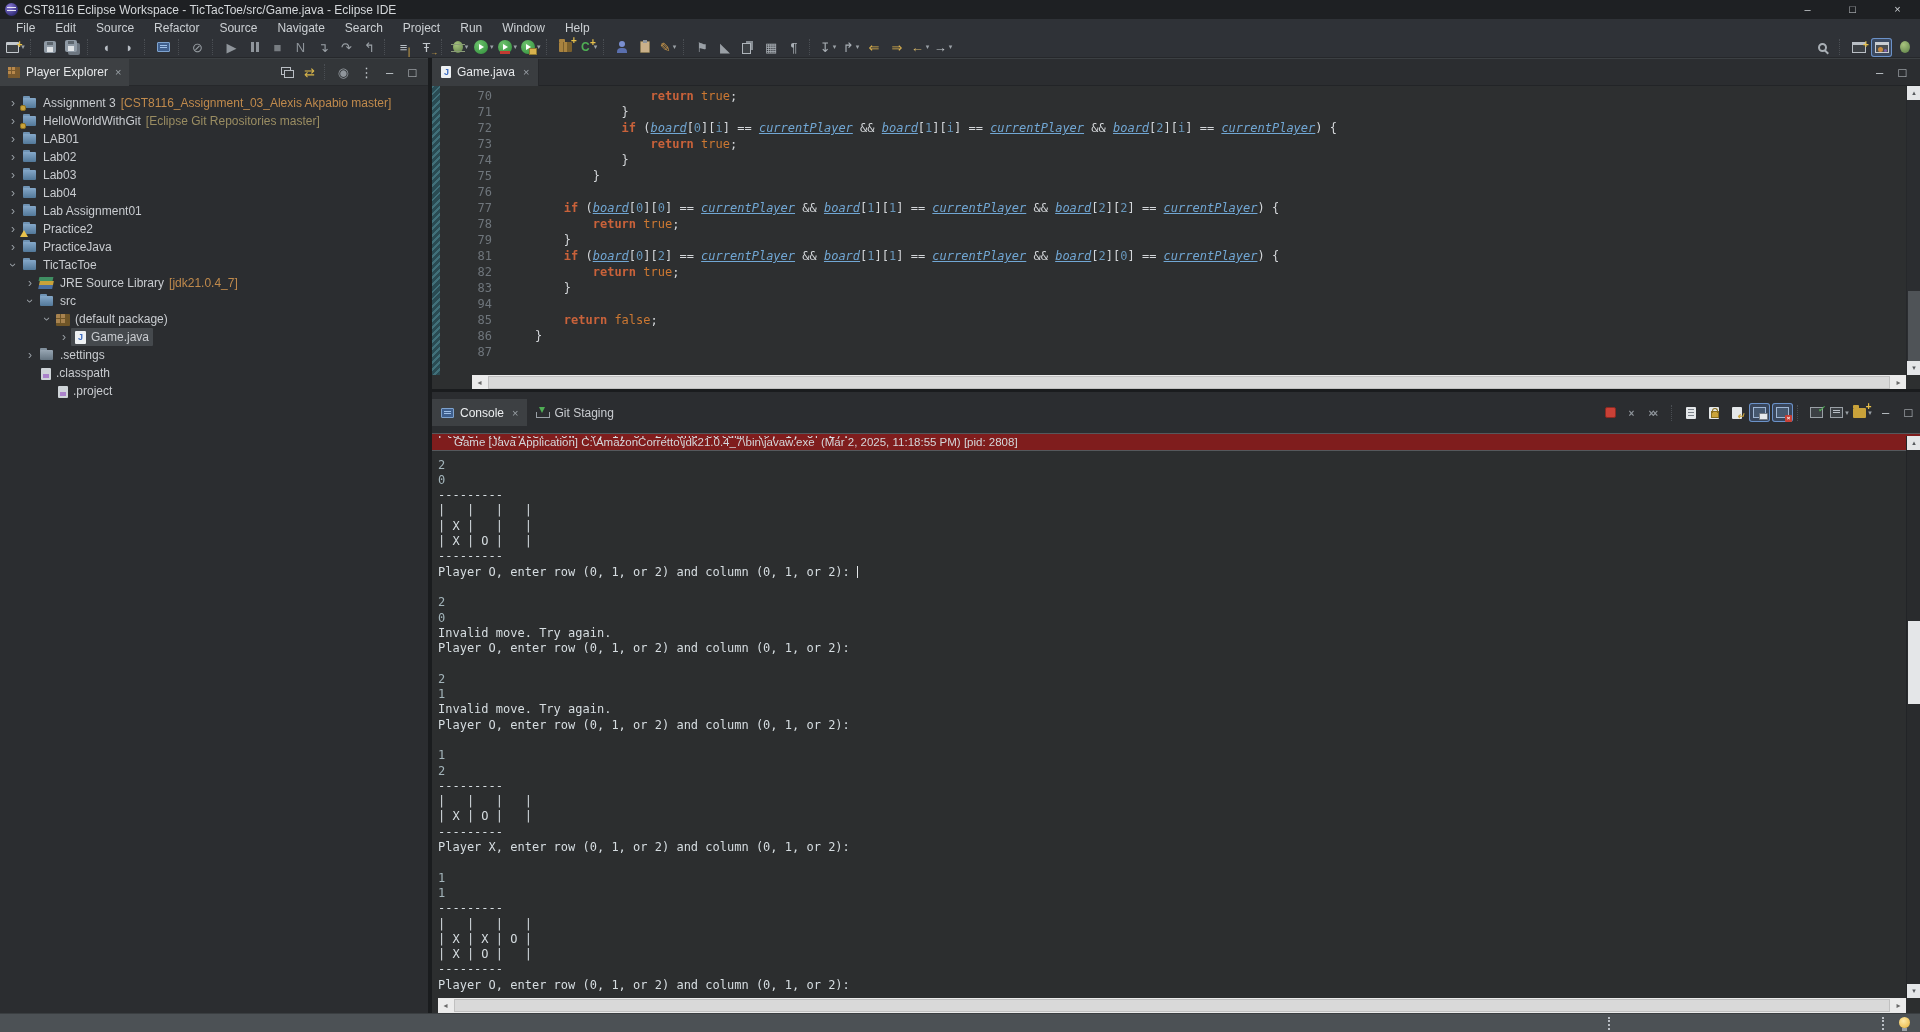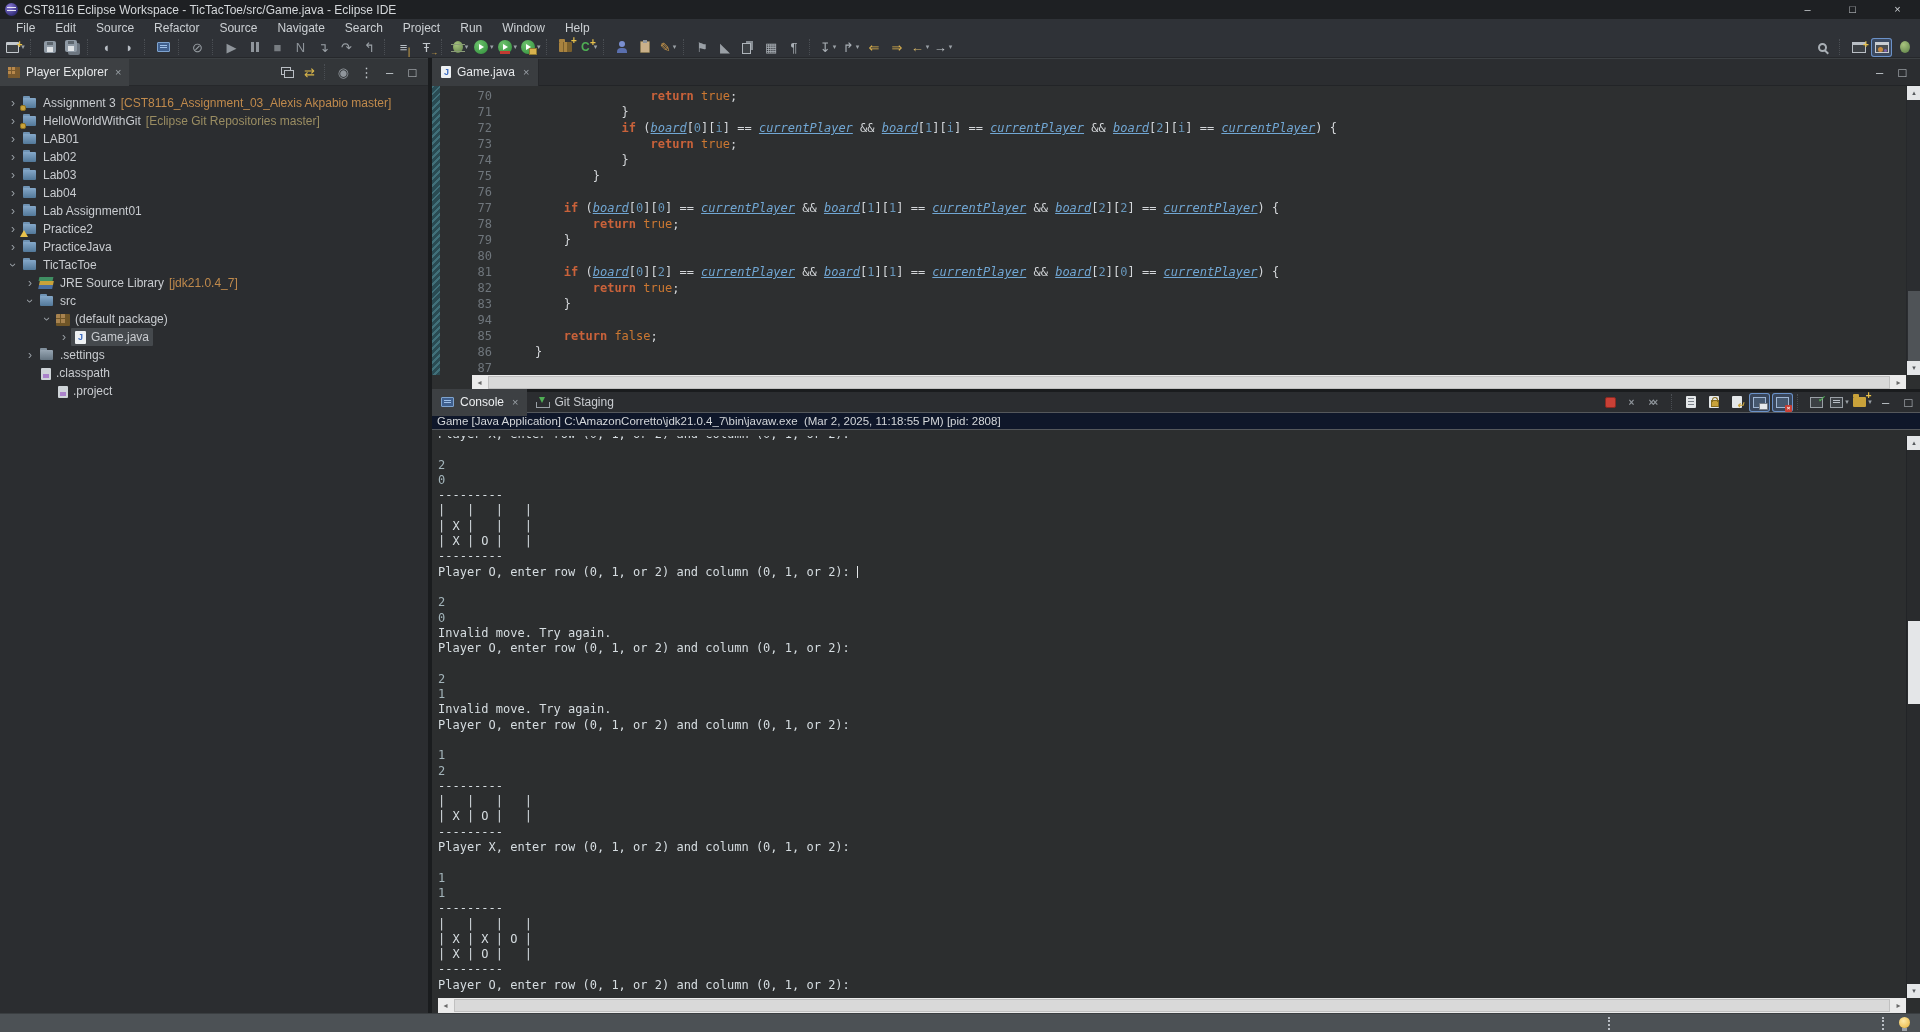--- a/index.html
+++ b/index.html
@@ -147,21 +147,21 @@
   #ed-vscroll{position:absolute;right:0;top:0;width:14px;height:289px;background:#2b2d30;border-left:1px solid #26282b;}
   .sc-btn{position:absolute;left:0;width:14px;height:14px;background:#e4e6e8;color:#55595d;font-size:7px;
           display:flex;align-items:center;justify-content:center;}
   #ed-vthumb{position:absolute;left:1px;width:12px;top:205px;height:70px;background:#4f5357;}
   #ed-hscroll{position:absolute;left:40px;top:316px;width:1434px;height:15px;background:#ebebeb;}
   .h-arrow{position:absolute;top:0;width:15px;height:15px;color:#6a6a6a;font-size:8px;display:flex;align-items:center;justify-content:center;}
   .h-thumb{position:absolute;top:1px;height:13px;background:#d9d9d9;border:1px solid #c0c0c0;}
 
   
   #consoleSec{position:absolute;left:0;top:331px;width:1488px;height:624px;background:#2c2e2f;border-top:3px solid #1a1c1e;}
-  #con-tabbar{height:21px;background:#2b2d30;display:flex;align-items:center;border-bottom:1px solid #55585c;justify-content:center;}
+  #con-tabbar{height:42px;background:#2b2d30;display:flex;align-items:center;border-bottom:1px solid #55585c;justify-content:center;}
   .con-tab{height:27px;display:flex;align-items:center;padding:0 9px;color:#c9ccd0;}
   .con-tab.active{background:#3d4043;color:#eceef0;}
   .i-gitstage{width:12px;height:11px;margin-right:6px;position:relative;}
   .i-gitstage::before{content:"";position:absolute;left:0;bottom:0;width:12px;height:5px;border:1px solid #9aa0a6;border-top:none;}
   .i-gitstage::after{content:"";position:absolute;left:3px;top:0;width:0;height:0;
        border-left:3px solid transparent;border-right:3px solid transparent;border-top:6px solid #4fae54;}
   #con-tools{margin-left:auto;display:flex;align-items:center;}
   .i-stopred{width:11px;height:11px;background:#c94036;border-radius:2px;border:1px solid #8a2a22;}
   .i-xx{width:16px;height:10px;color:#8f959b;font:bold 10px "Liberation Sans",sans-serif;letter-spacing:-2px;}
   .i-xx::before{content:"××";}
@@ -181,22 +181,22 @@
   .i-stderr::after{content:"×";position:absolute;right:-4px;bottom:-5px;color:#fff;background:#c94036;width:7px;height:7px;font:bold 6px "Liberation Sans",sans-serif;line-height:7px;text-align:center;border-radius:1px;}
   .i-pin{width:13px;height:11px;border:1px solid #9aa0a6;background:#3c4044;}
   .i-pin::after{content:"✓";position:absolute;right:-3px;top:-4px;color:#4fae54;font-size:9px;font-weight:bold;}
   .i-dispcon{width:13px;height:11px;border:1px solid #9aa0a6;background:#3c4044;}
   .i-dispcon::after{content:"";position:absolute;left:2px;top:2px;right:2px;height:4px;
        background:repeating-linear-gradient(180deg,#b9bfc6 0 1px,transparent 1px 2px);}
   .i-opencon{width:13px;height:10px;background:#c9a23a;border-radius:1px;}
   .i-opencon::before{content:"";position:absolute;left:0;top:-3px;width:6px;height:3px;background:#c9a23a;border-radius:1px 1px 0 0;}
   .i-opencon::after{content:"+";position:absolute;right:-5px;top:-7px;color:#e8c14b;font-weight:bold;font-size:10px;}
 
-  #con-title{height:17px;line-height:16px;background:#0f172a;border-bottom:1px solid #55585c;
-       color:#d4d7da;padding-left:5px;font-size:11.5px;white-space:pre;}
+  #con-title{height:17px;line-height:16px;background:#7f1d1d;border-bottom:1px solid #55585c;
+       color:#d4d7da;padding-left:22px;font-size:11.5px;white-space:pre;}
   #con-out{position:absolute;left:0;top:44px;right:14px;bottom:15px;overflow:hidden;
        font-family:"DejaVu Sans Mono",monospace;font-size:12px;padding-left:6px;}
   #con-lines{margin-top:-9px;}
   .con-line{height:15.3px;line-height:15.3px;white-space:pre;}
   .k-out{color:var(--stdout);}
   .k-in{color:var(--stdin);}
   .caret{display:inline-block;width:1px;height:12px;background:#e4e7e9;vertical-align:-2px;}
   #con-vscroll{position:absolute;right:0;top:44px;width:14px;bottom:15px;background:#292b2d;border-left:1px solid #222427;}
   #con-vthumb{position:absolute;left:1px;width:12px;top:185px;height:83px;background:#e4e6e8;}
   #con-hscroll{position:absolute;left:6px;bottom:0;width:1468px;height:15px;background:#ebebeb;}
@@ -576,21 +576,20 @@
             <div class="cl"><span class="ln">70</span><span class="ct"><span class="tk-pl">                    </span><span class="tk-kw">return</span><span class="tk-pl"> </span><span class="tk-lit">true</span><span class="tk-pl">;</span></span></div>
             <div class="cl"><span class="ln">71</span><span class="ct"><span class="tk-pl">                }</span></span></div>
             <div class="cl"><span class="ln">72</span><span class="ct"><span class="tk-pl">                </span><span class="tk-kw">if</span><span class="tk-pl"> (</span><span class="tk-var">board</span><span class="tk-pl">[</span><span class="tk-num">0</span><span class="tk-pl">][</span><span class="tk-num">i</span><span class="tk-pl">] == </span><span class="tk-var">currentPlayer</span><span class="tk-pl"> &amp;&amp; </span><span class="tk-var">board</span><span class="tk-pl">[</span><span class="tk-num">1</span><span class="tk-pl">][</span><span class="tk-num">i</span><span class="tk-pl">] == </span><span class="tk-var">currentPlayer</span><span class="tk-pl"> &amp;&amp; </span><span class="tk-var">board</span><span class="tk-pl">[</span><span class="tk-num">2</span><span class="tk-pl">][</span><span class="tk-num">i</span><span class="tk-pl">] == </span><span class="tk-var">currentPlayer</span><span class="tk-pl">) {</span></span></div>
             <div class="cl"><span class="ln">73</span><span class="ct"><span class="tk-pl">                    </span><span class="tk-kw">return</span><span class="tk-pl"> </span><span class="tk-lit">true</span><span class="tk-pl">;</span></span></div>
             <div class="cl"><span class="ln">74</span><span class="ct"><span class="tk-pl">                }</span></span></div>
             <div class="cl"><span class="ln">75</span><span class="ct"><span class="tk-pl">            }</span></span></div>
             <div class="cl"><span class="ln">76</span><span class="ct"></span></div>
             <div class="cl"><span class="ln">77</span><span class="ct"><span class="tk-pl">        </span><span class="tk-kw">if</span><span class="tk-pl"> (</span><span class="tk-var">board</span><span class="tk-pl">[</span><span class="tk-num">0</span><span class="tk-pl">][</span><span class="tk-num">0</span><span class="tk-pl">] == </span><span class="tk-var">currentPlayer</span><span class="tk-pl"> &amp;&amp; </span><span class="tk-var">board</span><span class="tk-pl">[</span><span class="tk-num">1</span><span class="tk-pl">][</span><span class="tk-num">1</span><span class="tk-pl">] == </span><span class="tk-var">currentPlayer</span><span class="tk-pl"> &amp;&amp; </span><span class="tk-var">board</span><span class="tk-pl">[</span><span class="tk-num">2</span><span class="tk-pl">][</span><span class="tk-num">2</span><span class="tk-pl">] == </span><span class="tk-var">currentPlayer</span><span class="tk-pl">) {</span></span></div>
             <div class="cl"><span class="ln">78</span><span class="ct"><span class="tk-pl">            </span><span class="tk-kw">return</span><span class="tk-pl"> </span><span class="tk-lit">true</span><span class="tk-pl">;</span></span></div>
             <div class="cl"><span class="ln">79</span><span class="ct"><span class="tk-pl">        }</span></span></div>
-            <div class="cl"><span class="ln">80</span><span class="ct"></span></div>
             <div class="cl"><span class="ln">81</span><span class="ct"><span class="tk-pl">        </span><span class="tk-kw">if</span><span class="tk-pl"> (</span><span class="tk-var">board</span><span class="tk-pl">[</span><span class="tk-num">0</span><span class="tk-pl">][</span><span class="tk-num">2</span><span class="tk-pl">] == </span><span class="tk-var">currentPlayer</span><span class="tk-pl"> &amp;&amp; </span><span class="tk-var">board</span><span class="tk-pl">[</span><span class="tk-num">1</span><span class="tk-pl">][</span><span class="tk-num">1</span><span class="tk-pl">] == </span><span class="tk-var">currentPlayer</span><span class="tk-pl"> &amp;&amp; </span><span class="tk-var">board</span><span class="tk-pl">[</span><span class="tk-num">2</span><span class="tk-pl">][</span><span class="tk-num">0</span><span class="tk-pl">] == </span><span class="tk-var">currentPlayer</span><span class="tk-pl">) {</span></span></div>
             <div class="cl"><span class="ln">82</span><span class="ct"><span class="tk-pl">            </span><span class="tk-kw">return</span><span class="tk-pl"> </span><span class="tk-lit">true</span><span class="tk-pl">;</span></span></div>
             <div class="cl"><span class="ln">83</span><span class="ct"><span class="tk-pl">        }</span></span></div>
             <div class="cl"><span class="ln">94</span><span class="ct"></span></div>
             <div class="cl"><span class="ln">85</span><span class="ct"><span class="tk-pl">        </span><span class="tk-kw">return</span><span class="tk-pl"> </span><span class="tk-lit">false</span><span class="tk-pl">;</span></span></div>
             <div class="cl"><span class="ln">86</span><span class="ct"><span class="tk-pl">    }</span></span></div>
             <div class="cl"><span class="ln">87</span><span class="ct"></span></div>
           </div>
         <div id="ed-vscroll">
           <span class="sc-btn" style="top:0">▴</span>

